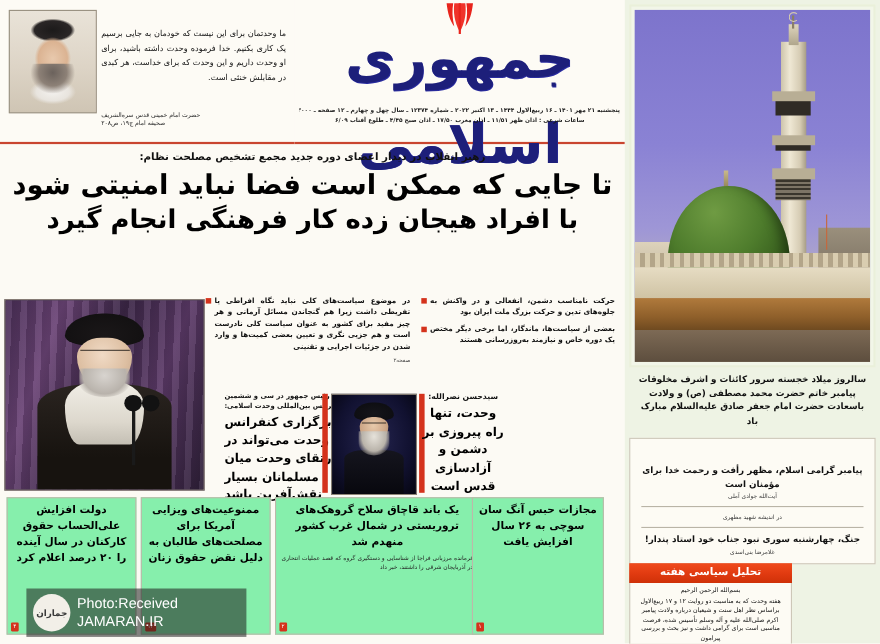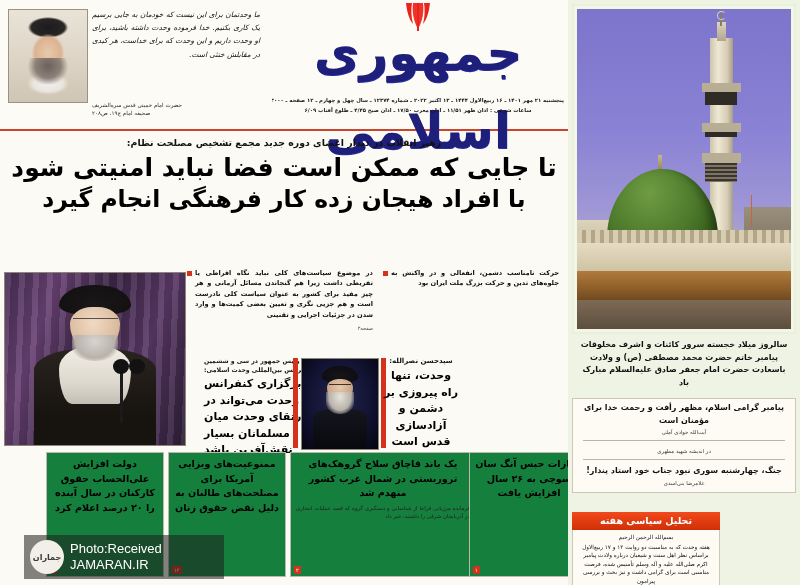--- a/index.html
+++ b/index.html
@@ -24,23 +24,23 @@
   .khomeini{position:absolute;inset:0;
     background:
       radial-gradient(ellipse 30px 16px at 50% 80%, #f3f1ee 0%, #e8e4de 50%, rgba(232,228,222,0) 70%),
       radial-gradient(ellipse 22px 26px at 50% 47%, #e8c9ad 0%, #dbb392 60%, rgba(219,179,146,0) 75%),
       radial-gradient(ellipse 27px 14px at 50% 19%, #1c1a1a 0%, #2a2626 62%, rgba(42,38,38,0) 75%),
       linear-gradient(180deg,#e9e3d8 0%,#ddd4c6 55%,#cfc5b4 100%);
   }
   .khomeini:after{content:"";position:absolute;left:24%;top:52%;width:52%;height:30%;
     background:radial-gradient(ellipse at 50% 30%, #6b625c 0%, #8d8177 45%, rgba(141,129,119,0) 72%);
     border-radius:0 0 45% 45%;}
-  #quote-text{position:absolute;right:8px;top:8px;width:168px;
+  #quote-text{position:absolute;right:8px;top:24px;width:168px;
     font-size:7.4px;line-height:13.2px;color:#141414;text-align:justify;
-    text-align-last:right;font-style:italic;}
+    text-align-last:right;}
   #quote-attrib{position:absolute;right:8px;top:101px;width:168px;
     font-size:5.6px;line-height:8.4px;color:#2a2a2a;text-align:left;}
   #quote-attrib div{text-align:left;}
 
   
   #masthead{left:268px;top:0;width:300px;height:131px;background:#fdfbf5;
     border-bottom:2px solid #c9452f;box-sizing:border-box;}
   #tulip{position:absolute;left:50%;top:2px;margin-left:-18px;width:36px;height:30px;}
   #logo-wrap{position:absolute;left:0;right:0;top:14px;height:78px;}
   #logo{font-size:50px;line-height:78px;color:#1d1f7a;text-align:center;font-weight:bold;
@@ -89,21 +89,21 @@
     background:linear-gradient(180deg,#7d6a55,#5d4e3e);}
   .bldg-l{position:absolute;left:0;top:66%;width:24%;height:16%;
     background:linear-gradient(180deg,#ddd2bb,#b6ab92);}
   .bldg-r{position:absolute;right:0;top:62%;width:22%;height:20%;
     background:linear-gradient(180deg,#9a8f7c,#6f6657);}
   .crane{position:absolute;right:18%;top:58%;width:1.5px;height:10%;background:#c8663a;}
 
   #mosque-caption{width:224px;padding:5px 5px 7px;box-sizing:border-box;
     font-size:8px;line-height:12.6px;color:#111;text-align:center;font-weight:bold;}
   #sb-quotes{width:224px;background:#fdfbf4;border:1px solid #cdc7b8;box-sizing:border-box;
-    margin-top:2px;padding:0 6px 3px;}
+    margin-top:2px;padding:20px 6px 3px;}
   .sb-q{padding:3px 0 2px;}
   .sb-q .q-text{font-size:8px;line-height:12.4px;color:#111;font-weight:bold;text-align:center;}
   .sb-q .q-by{font-size:5.4px;line-height:8px;color:#3a3a3a;text-align:center;margin-top:1px;}
   .sb-rule{height:1px;background:#b9b4a6;margin:2px 4px;}
 
   #analysis-wrap{position:absolute;left:4px;top:512px;width:148px;}
   #analysis-head{background:linear-gradient(180deg,#f04a1c 0%,#e03a10 55%,#cf3108 100%);
     color:#fff;font-size:9.5px;font-weight:bold;text-align:center;padding:3px 12px 4px;}
   #analysis-body{background:#fdfbf4;border:1px solid #cdc7b8;border-top:none;
     box-sizing:border-box;padding:3px 5px;font-size:5.7px;line-height:8.6px;
@@ -184,21 +184,21 @@
 
   
   #unity-col{left:381px;top:356px;width:80px;}
   #unity-col .kick{font-size:7px;line-height:10px;font-weight:bold;text-align:center;color:#111;}
   #unity-col .body{font-size:11px;line-height:16.5px;font-weight:bold;text-align:center;color:#000;margin-top:2px;}
   #conf-col{left:204px;top:356px;width:108px;}
   #conf-col .kick{font-size:6.2px;line-height:9px;font-weight:bold;text-align:left;color:#111;}
   #conf-col .body{font-size:11px;line-height:16.5px;font-weight:bold;text-align:left;color:#000;margin-top:2px;}
 
   
-  .sbox{position:absolute;box-sizing:border-box;background:#15803d;border:1px solid #bdb8aa;padding:4px 5px;margin-left:40px;}
+  .sbox{position:absolute;box-sizing:border-box;background:#86efac;border:1px solid #bdb8aa;padding:4px 5px;}
   .sbox .t{font-size:9.6px;line-height:14.6px;font-weight:bold;color:#000;text-align:center;}
   .sbox .sub{font-size:5.4px;line-height:8px;color:#222;text-align:justify;text-align-last:right;margin-top:3px;}
   .sbox .pm{position:absolute;left:3px;bottom:2px;}
 
   
   #watermark{position:absolute;left:24px;bottom:6px;width:200px;height:44px;
     background:rgba(30,30,30,.55);display:flex;align-items:center;gap:6px;padding:17px 6px;
     box-sizing:border-box;direction:ltr;}
   #wm-logo{width:34px;height:34px;border-radius:50%;background:#f2efe8;
     display:flex;align-items:center;justify-content:center;font-size:8px;color:#3a3a3a;font-weight:bold;}
@@ -240,20 +240,24 @@
     <div id="kicker">رهبر انقلاب در دیدار اعضای دوره جدید مجمع تشخیص مصلحت نظام:</div>
     <div class="hl" id="hl1">تا جایی که ممکن است فضا نباید امنیتی شود</div>
     <div class="hl" id="hl2">با افراد هیجان زده کار فرهنگی انجام گیرد</div>
   </div>
 
   <div class="abs" id="bullets">
     <div class="bcol" id="bcol-r">
       <div class="bitem">
         <span class="bdot"></span>
         <span class="btxt">حرکت نامناسب دشمن، انفعالی و در واکنش به جلوه‌های تدین و حرکت بزرگ ملت ایران بود</span>
+      </div>
+      <div class="bitem">
+        <span class="bdot"></span>
+        <span class="btxt">بعضی از سیاست‌ها، ماندگار، اما برخی دیگر مختص یک دوره خاص و نیازمند به‌روزرسانی هستند</span>
       </div>
     </div>
     <div class="bcol" id="bcol-m">
       <div class="bitem">
         <span class="bdot"></span>
         <span class="btxt">در موضوع سیاست‌های کلی نباید نگاه افراطی یا تفریطی داشت زیرا هم گنجاندن مسائل آرمانی و هر چیز مفید برای کشور به عنوان سیاست کلی نادرست است و هم جزیی نگری و تعیین بعضی کمیت‌ها و وارد شدن در جزئیات اجرایی و تقنینی</span>
       </div>
       <div class="bpage">صفحه۲</div>
     </div>
   </div>

